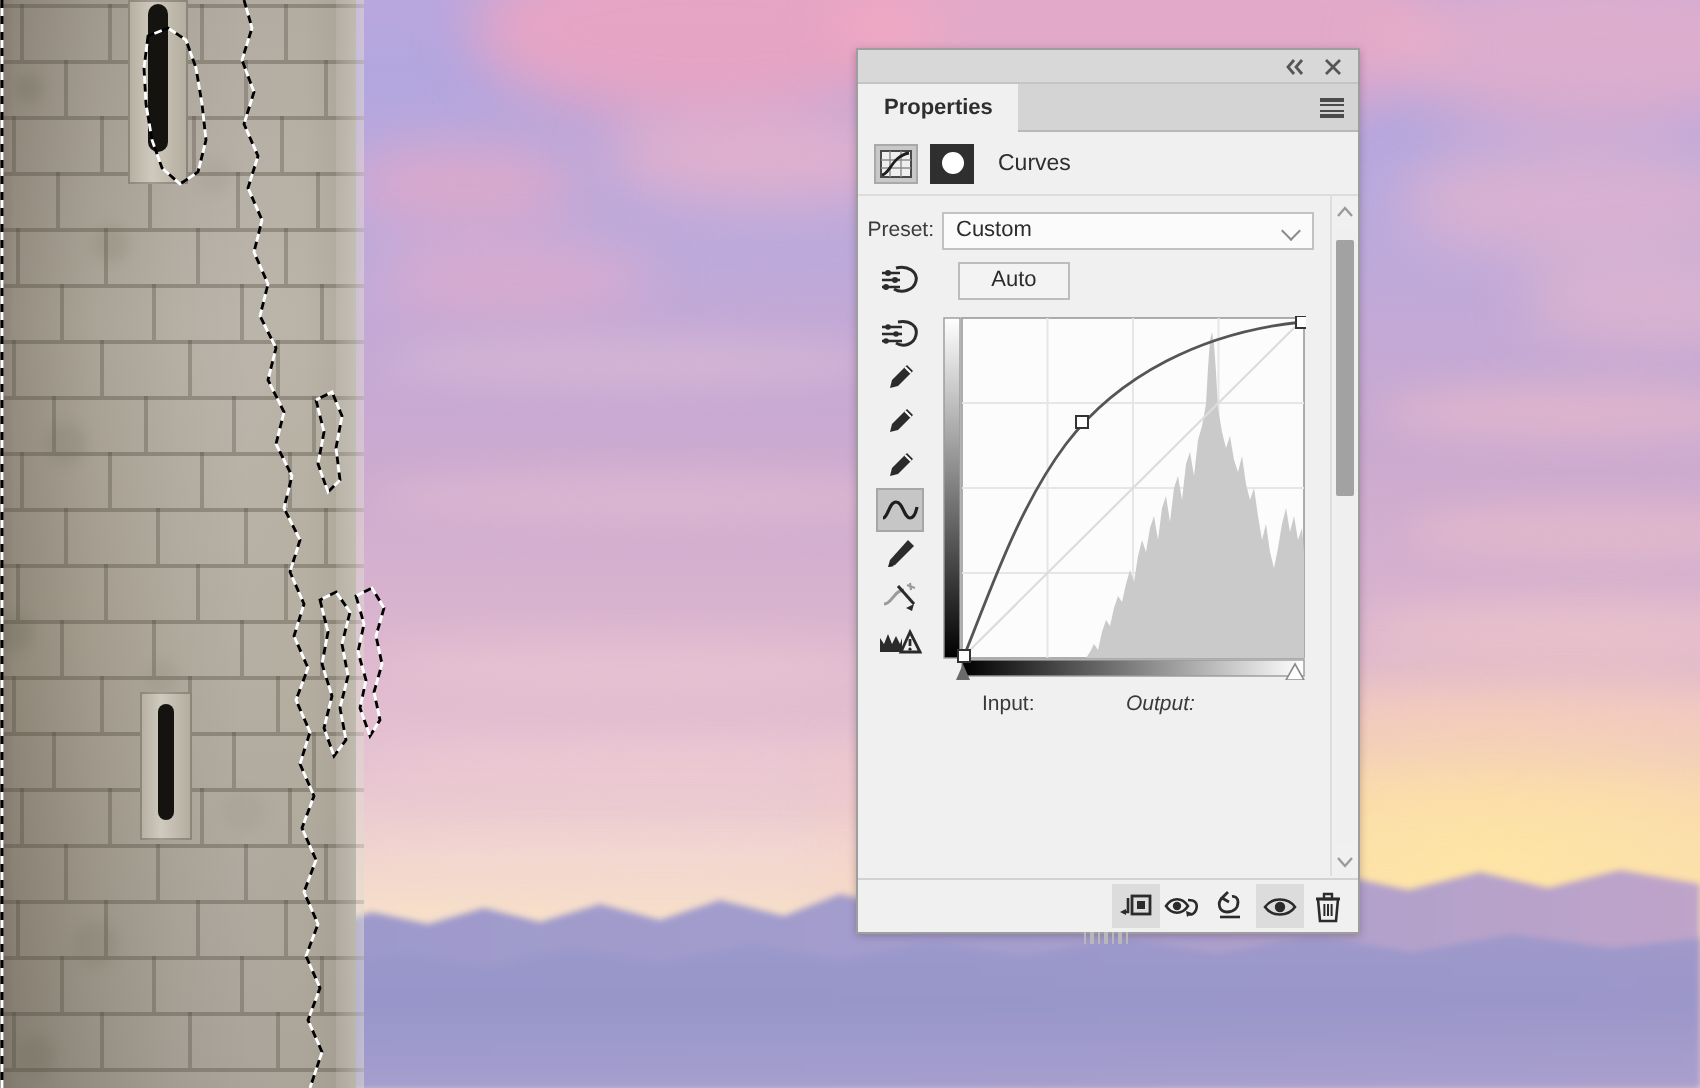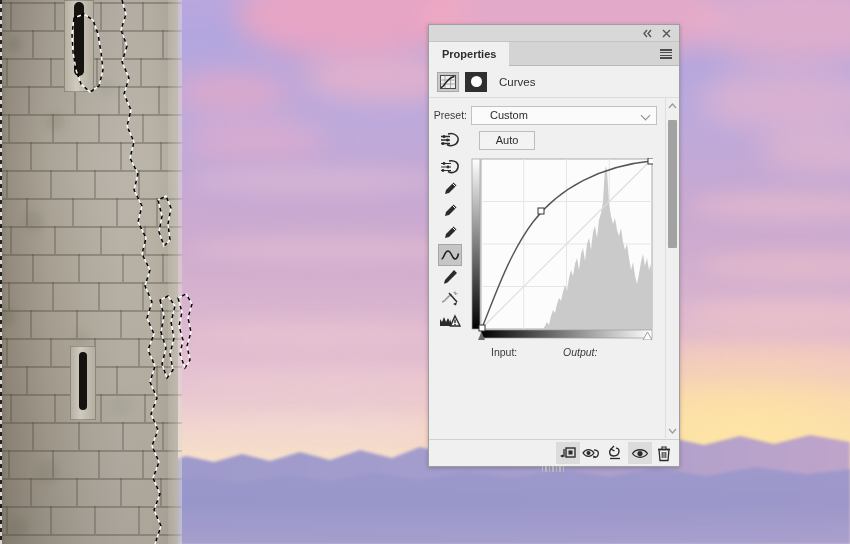--- a/index.html
+++ b/index.html
@@ -227,21 +227,21 @@
     position: absolute; left: 0; top: 7px; width: 238px; height: 20px;
     display: flex; align-items: center;
   }
   .lbl-preset { width: 38px; text-align: right; font-size: 10.5px; color: #3a3a3a; }
   .select {
     position: relative;
     background: #fbfbfb;
     border: 1px solid #c2c2c2;
     height: 19px;
     display: flex; align-items: center;
-    padding-left: 18px;
+    padding-left: 6px;
     font-size: 11px; color: #2b2b2b;
     cursor: pointer;
   }
   .select .caret {
     position: absolute; right: 7px; top: 5px;
     width: 7px; height: 7px;
     border-left: 1.4px solid #8a8a8a;
     border-bottom: 1.4px solid #8a8a8a;
     transform: rotate(-45deg);
   }

